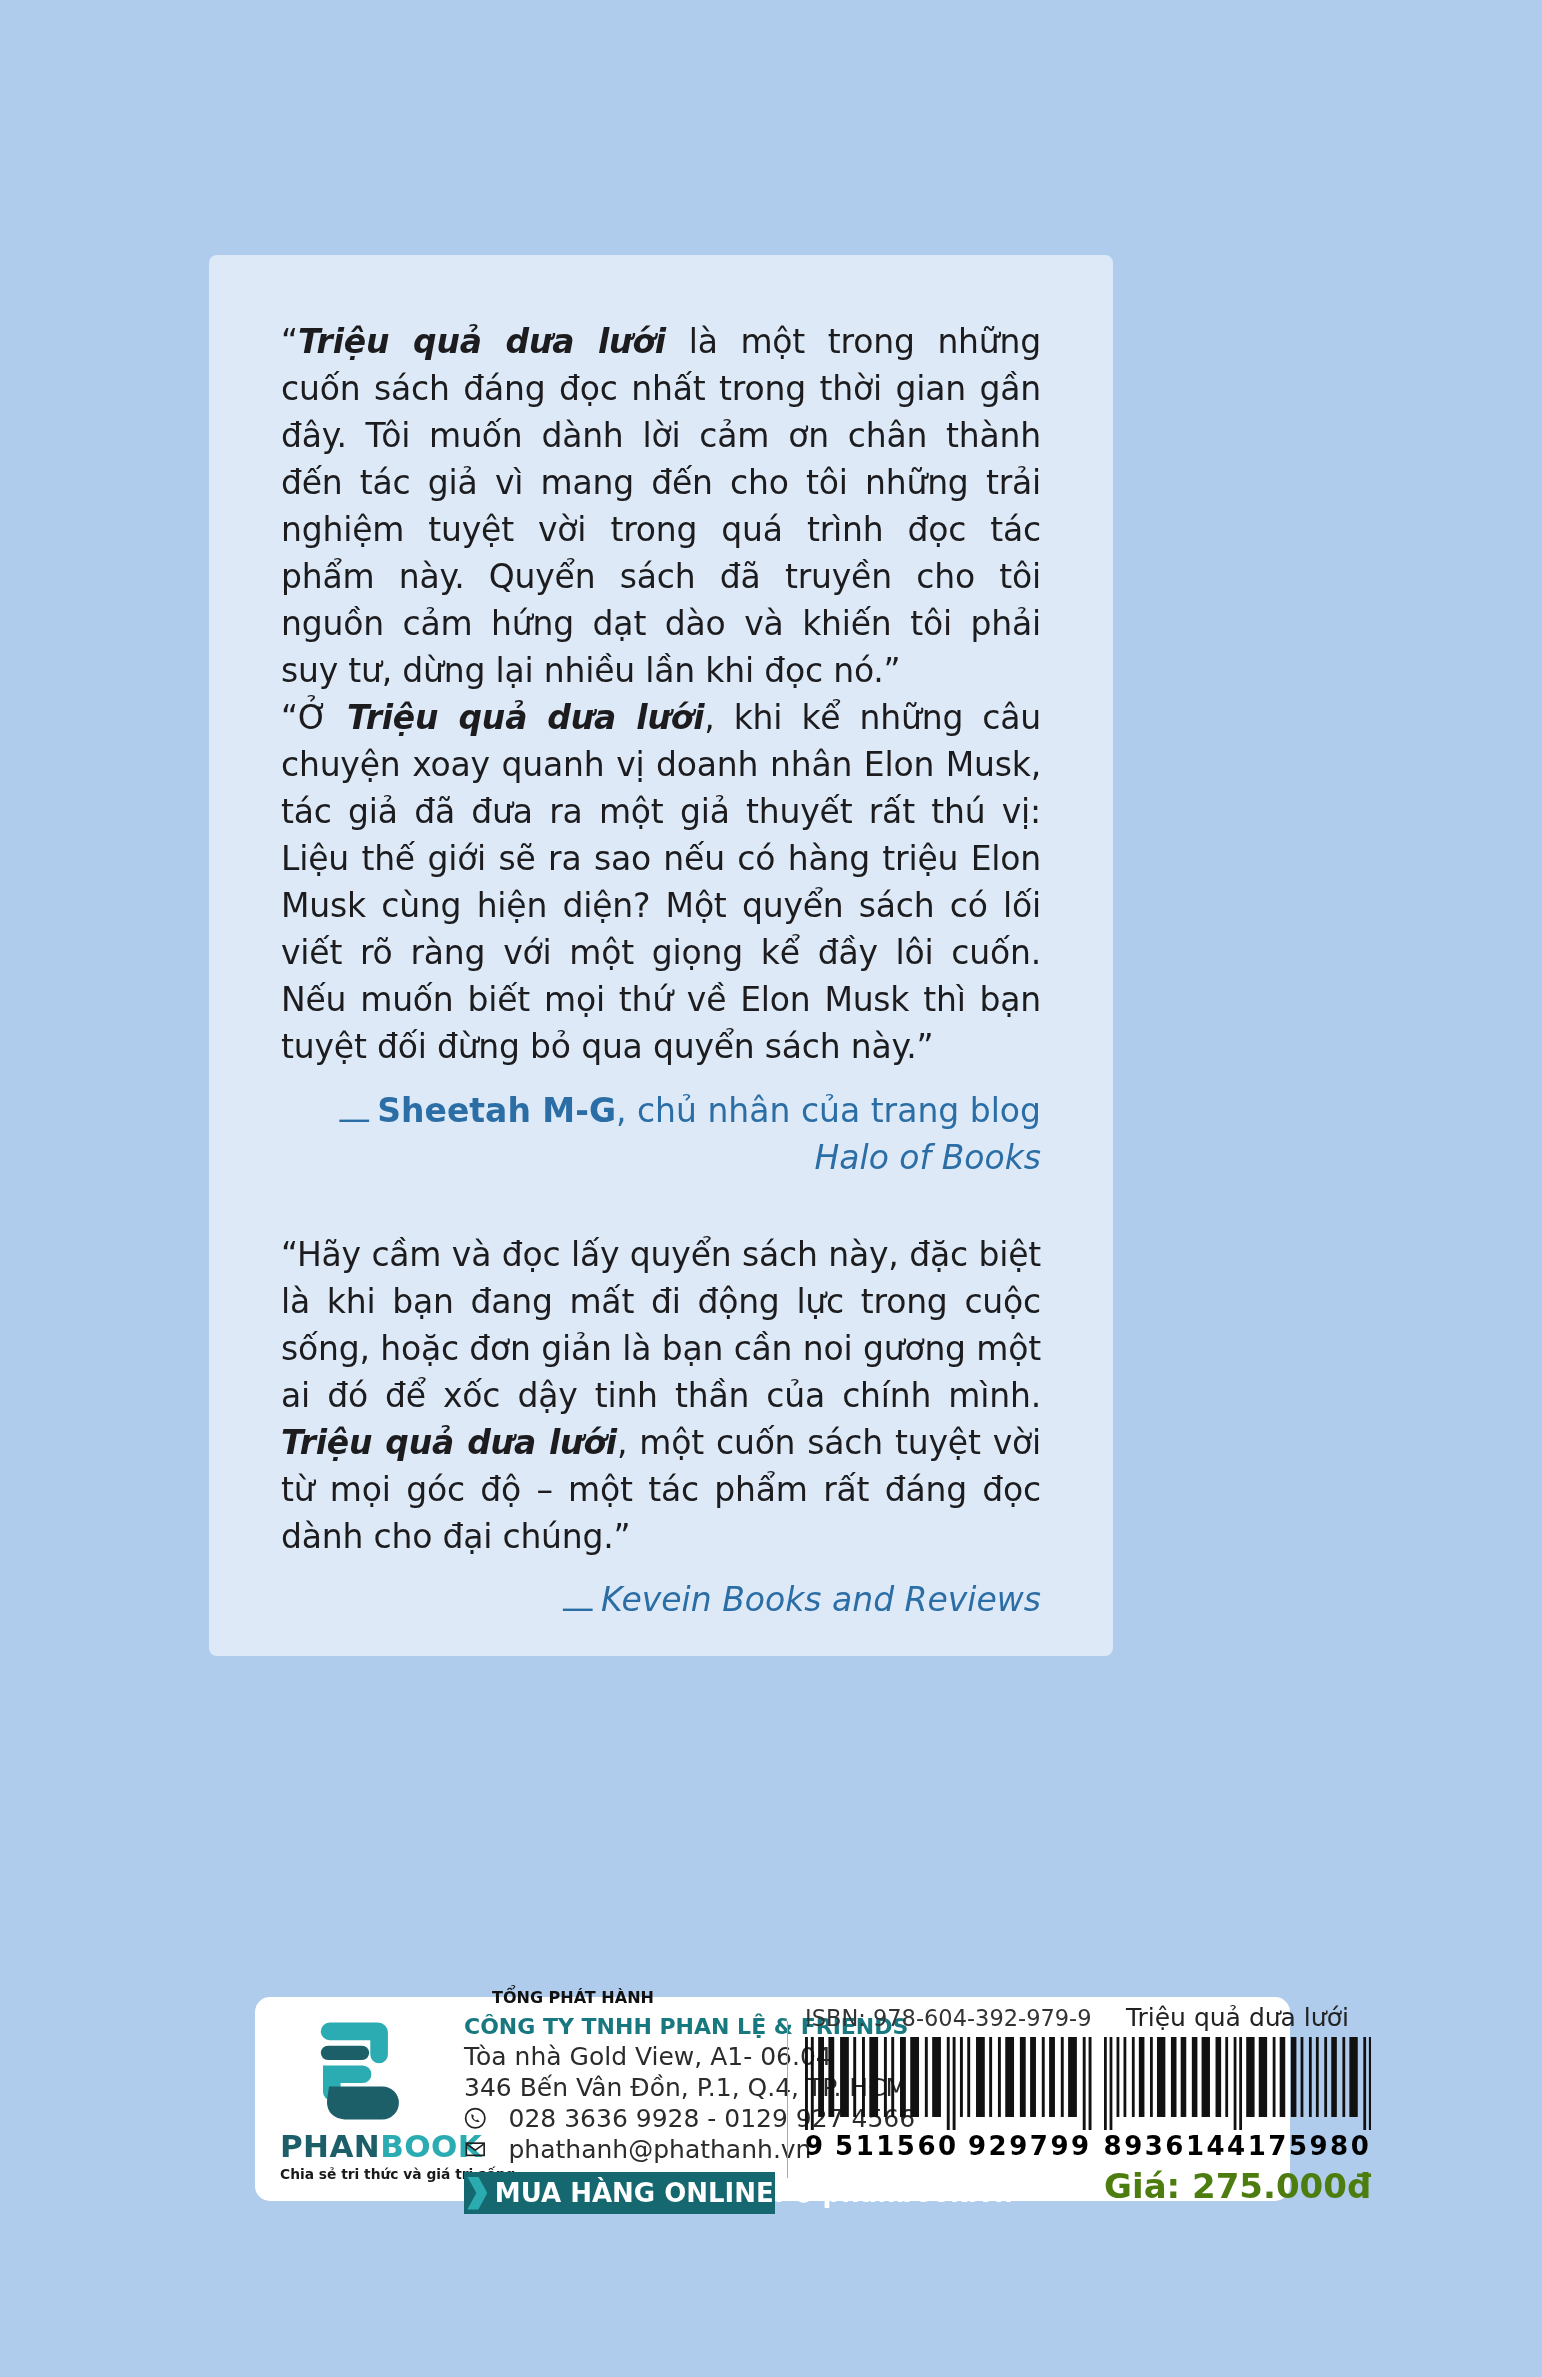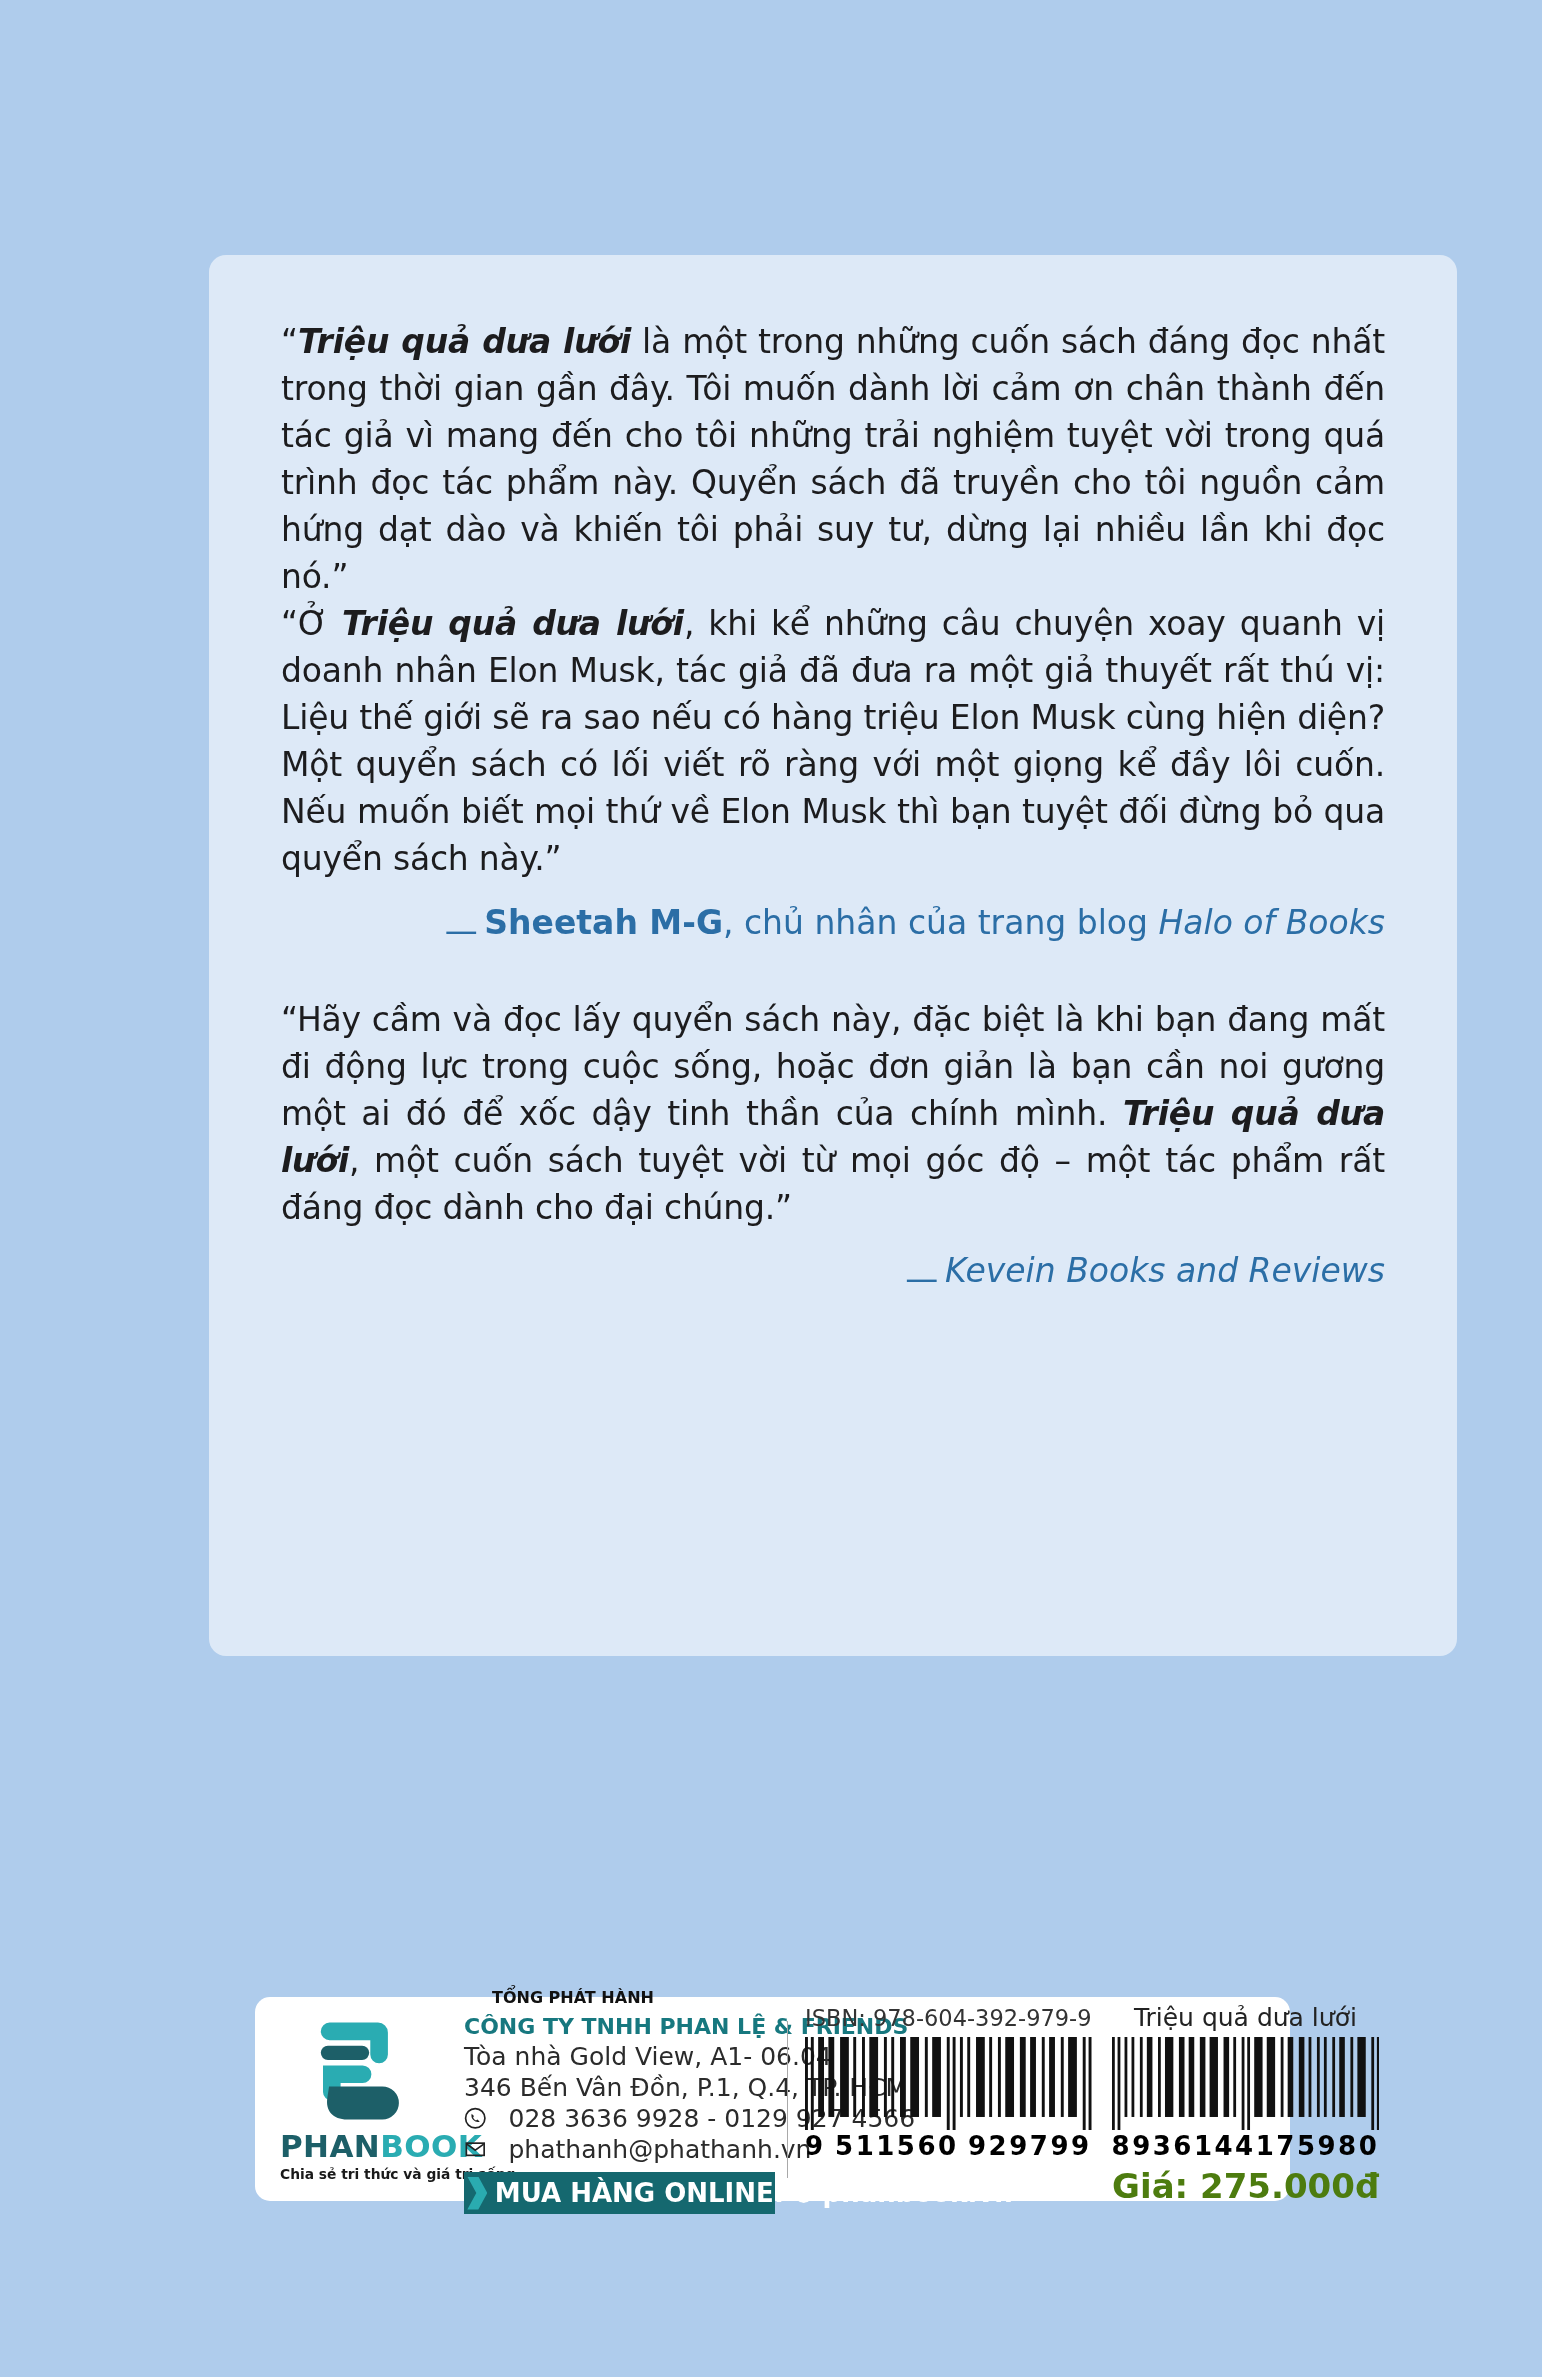--- a/index.html
+++ b/index.html
@@ -7,22 +7,22 @@
   body { font-family:"DejaVu Sans", sans-serif; }
 
   .page {
     position:relative; width:1543px; height:2377px;
     background:#afccec; overflow:hidden;
   }
 
   
   .panel {
     position:absolute; left:209px; top:255px;
-    width:1248px; height:1401px;
-    background:#dde9f7; border-radius:17px;
+    width:904px; height:1401px;
+    background:#dde9f7; border-radius:8px;
     padding:63px 72px 0 72px;
   }
   .quote {
     font-size:33px; line-height:47px; color:#1c1c1e;
     text-align:justify; letter-spacing:-0.2px;
   }
   .quote .book-title { font-weight:bold; font-style:italic; }
   .att {
     margin-top:16.7px; text-align:right;
     font-size:33px; line-height:47px; color:#2b6ea6;
@@ -62,21 +62,21 @@
     white-space:nowrap;
   }
   .banner .chev {
     width:20px; height:33px; flex:none; background:#2aabb0;
     clip-path:polygon(0 0, 55% 0, 100% 50%, 55% 100%, 0 100%, 45% 50%);
   }
   .banner svg { width:23.4px; height:23.4px; flex:none; }
 
   .divider { width:1.7px; height:157px; background:#a9a9a9; margin:0 16.7px 0 11.7px; flex:none; }
 
-  .codes-col { flex:1; display:flex; gap:20px; align-items:flex-start; padding-top:11.7px; }
+  .codes-col { flex:1; display:flex; gap:12px; align-items:flex-start; padding-top:11.7px; }
   .code-group { flex:1; }
   .code-label { font-size:22.5px; color:#333; text-align:center; line-height:28px; white-space:nowrap; }
   .code-label.big { font-size:25px; color:#222; }
   .code-group svg.bars { width:100%; height:93px; display:block; margin-top:5px; }
   .code-digits {
     font-size:26px; font-weight:bold; color:#000; margin-top:1.7px;
     display:flex; justify-content:space-between; letter-spacing:2.5px; white-space:nowrap;
   }
   .price { text-align:right; font-size:34px; font-weight:bold; color:#4d7c0f; margin-top:5px; white-space:nowrap; }
 </style>

